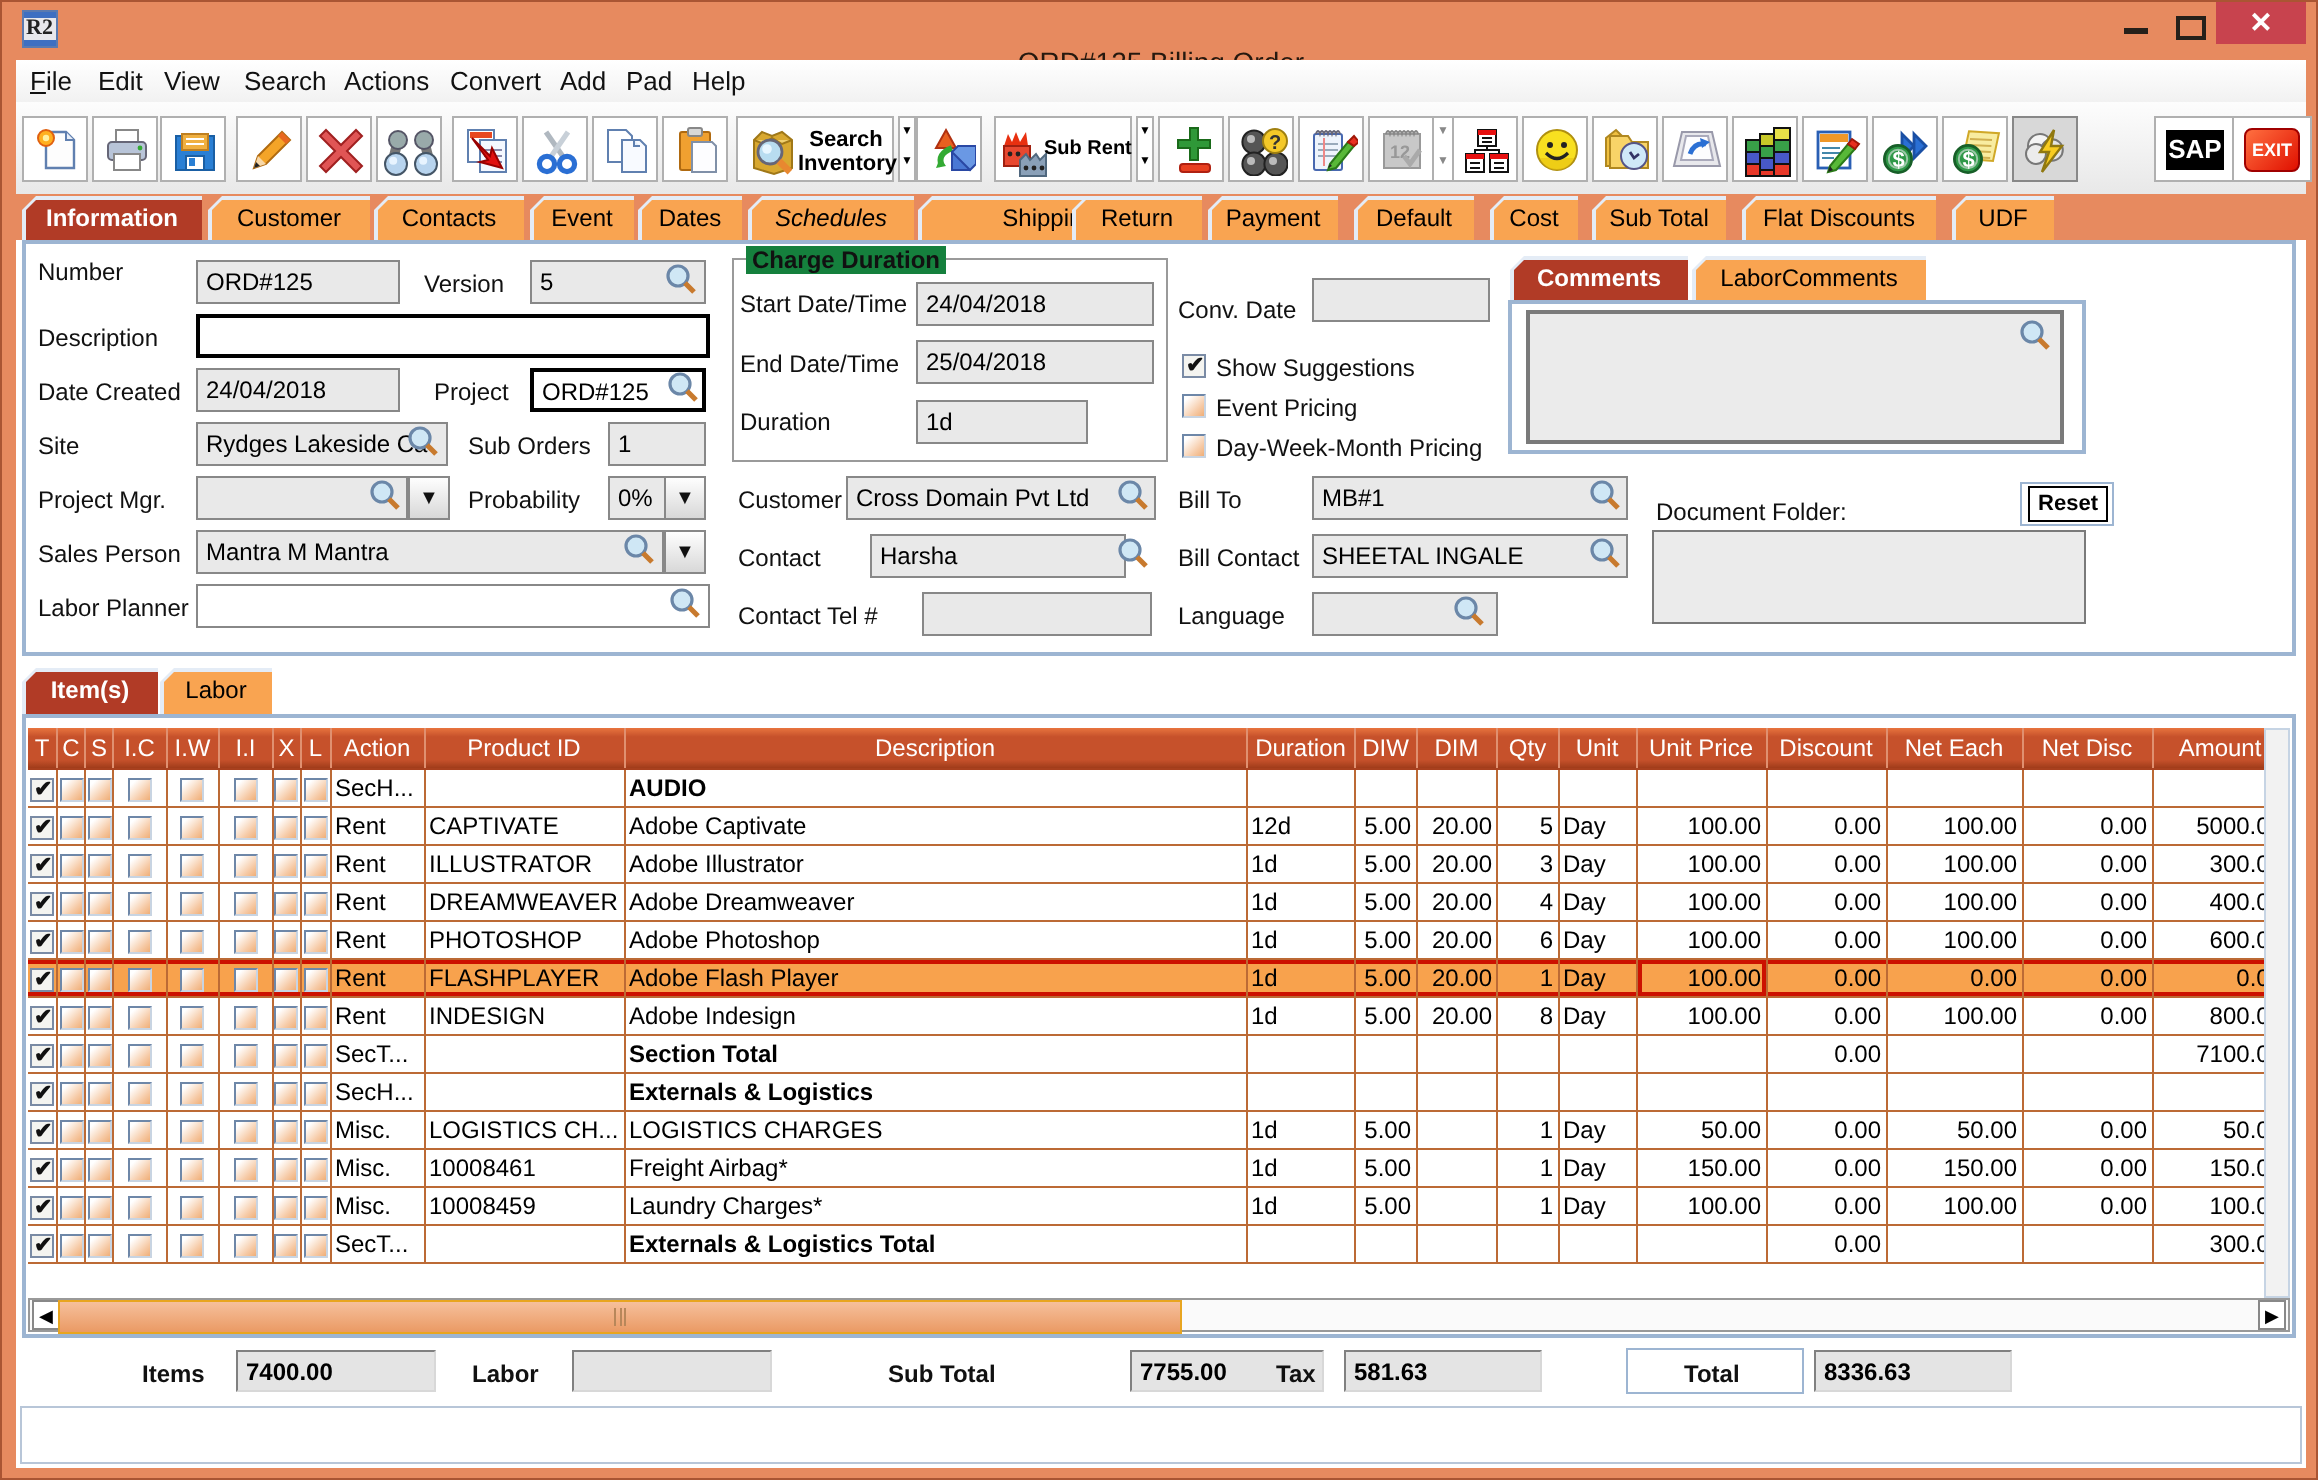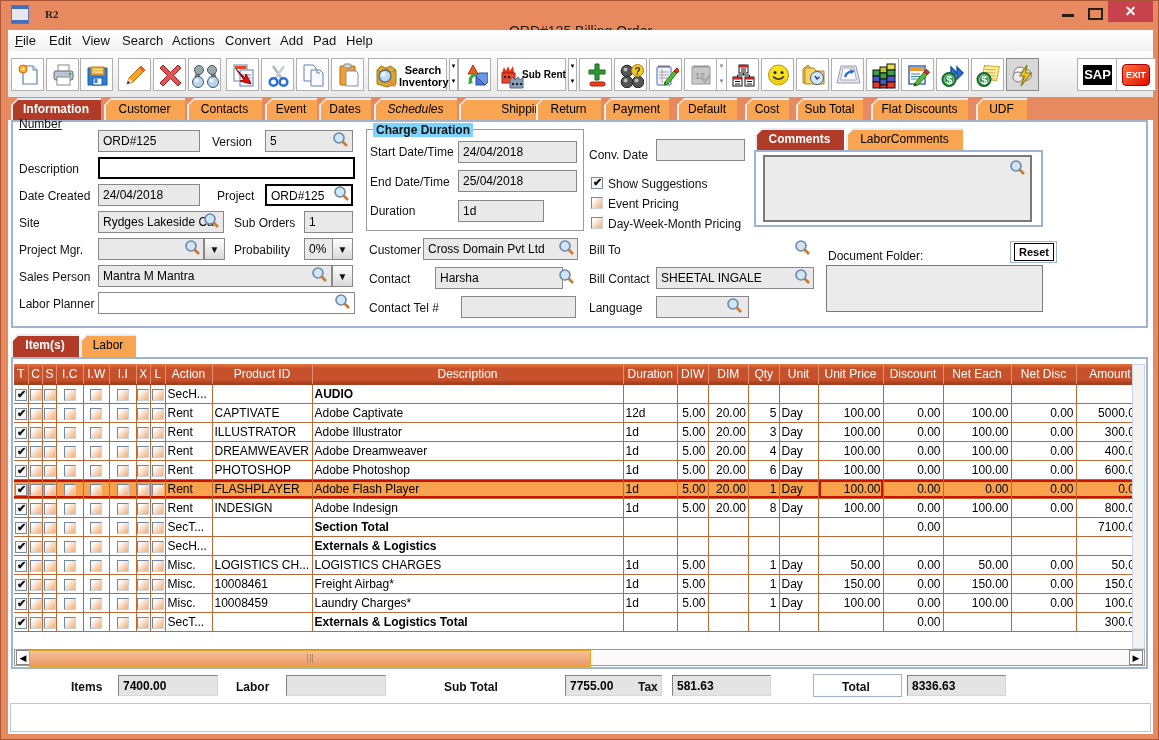--- a/index.html
+++ b/index.html
@@ -6,21 +6,21 @@
 svg text{font-family:"Liberation Sans",sans-serif;}
 body{width:1159px;height:740px;overflow:hidden;font-family:"Liberation Sans",sans-serif;}
 .abs{position:absolute;}
 #win{position:absolute;left:0;top:0;width:1159px;height:740px;background:#e78a5f;box-sizing:border-box;border:1px solid #aa5533;}
 #client{position:absolute;left:7px;top:29px;width:1145px;height:704px;background:#fff;}
 
 #title{position:absolute;left:0;top:0;width:1159px;height:29px;color:#26190f;font-size:14px;}
 #ttext{position:absolute;left:0;top:22px;width:1159px;text-align:center;}
 #r2icon{position:absolute;left:10px;top:4px;width:16px;height:17px;background:#e8e8ec;border:1px solid #5a7ab0;}
 #r2icon .band{position:absolute;left:0;width:16px;height:3px;background:#3d6fc2;}
-#r2icon .r2t{position:absolute;left:1px;top:2px;font-size:11px;font-weight:bold;color:#222;font-family:"Liberation Serif",serif;margin-left:32px;}
+#r2icon .r2t{position:absolute;left:1px;top:2px;font-size:11px;font-weight:bold;color:#222;font-family:"Liberation Serif",serif;}
 #minbtn{position:absolute;left:1061px;top:13px;width:12px;height:2.5px;background:#26201a;}
 #maxbtn{position:absolute;left:1087px;top:7px;width:11px;height:8px;border:2px solid #26201a;}
 #closebtn{position:absolute;left:1107px;top:0;width:45px;height:21px;background:#c8434e;color:#fff;text-align:center;font-size:14px;font-weight:bold;line-height:20px;}
 
 #menubar{position:absolute;left:7px;top:29px;width:1145px;height:35px;background:linear-gradient(#ffffff,#e9e9e9);border-bottom:1px solid #d6d6d6;box-sizing:border-box;}
 .mi{position:absolute;top:3px;font-size:13px;color:#111;}
 
 #toolbar{position:absolute;left:7px;top:50px;width:1145px;height:46px;background:linear-gradient(#fdfdfd,#e8e8e8);}
 .tb{position:absolute;top:7px;width:33px;height:33px;background:#fff;border:1px solid #b0b0b0;box-sizing:border-box;}
 .tbw{position:absolute;top:7px;height:33px;background:#fff;border:1px solid #b0b0b0;box-sizing:border-box;}
@@ -366,21 +366,21 @@
     <div class="tab" style="left:596px;width:65px;"><i></i><s>Payment</s></div>
     <div class="tab" style="left:669px;width:60px;"><i></i><s>Default</s></div>
     <div class="tab" style="left:737px;width:44px;"><i></i><s>Cost</s></div>
     <div class="tab" style="left:788px;width:67px;"><i></i><s>Sub Total</s></div>
     <div class="tab" style="left:863px;width:97px;"><i></i><s>Flat Discounts</s></div>
     <div class="tab" style="left:968px;width:51px;"><i></i><s>UDF</s></div>
   </div>
   <div id="formpanel" class="panel" style="left:10px;top:119px;width:1137px;height:208px;"></div>
   <div id="form" class="abs" style="left:0;top:0;width:1159px;height:740px;pointer-events:none;">
 
-    <span class="lbl" style="left:18px;top:116px;text-decoration:underline;">Number</span>
+    <span class="lbl" style="left:18px;top:128px;">Number</span>
     <div class="inp" style="left:97px;top:129px;width:102px;">ORD#125</div>
     <span class="lbl" style="left:211px;top:134px;">Version</span>
     <div class="inp" style="left:264px;top:129px;width:88px;">5</div>
     <svg class="mag" style="left:331px;top:130px;" viewBox="0 0 17 17">
         <circle cx="7" cy="7" r="5" fill="#cfe7f5" stroke="#6b87a8" stroke-width="1.6"></circle>
         <line x1="10.5" y1="10.5" x2="15" y2="15" stroke="#c87a2e" stroke-width="2.6"></line>
       </svg>
 
     <span class="lbl" style="left:18px;top:161px;">Description</span>
     <div class="inpw" style="left:97px;top:156px;width:257px;"></div>
@@ -423,21 +423,21 @@
     <div class="combo" style="left:331px;top:264px;">▼</div>
 
     <span class="lbl" style="left:18px;top:296px;">Labor Planner</span>
     <div class="inpw" style="left:97px;top:291px;width:257px;border:1px solid #888;"></div>
     <svg class="mag" style="left:333px;top:292px;" viewBox="0 0 17 17">
         <circle cx="7" cy="7" r="5" fill="#cfe7f5" stroke="#6b87a8" stroke-width="1.6"></circle>
         <line x1="10.5" y1="10.5" x2="15" y2="15" stroke="#c87a2e" stroke-width="2.6"></line>
       </svg>
 
     <div class="abs" style="left:365px;top:128px;width:216px;height:100px;border:1px solid #9a9a9a;"></div>
-    <span class="lbl" style="left:372px;top:122px;font-weight:bold;background:#7dd3fc;padding:0 3px;">Charge Duration</span>
+    <span class="lbl" style="left:372px;top:122px;font-weight:bold;background:#15803d;padding:0 3px;">Charge Duration</span>
     <span class="lbl" style="left:369px;top:144px;">Start Date/Time</span>
     <div class="inp" style="left:457px;top:140px;width:119px;">24/04/2018</div>
     <span class="lbl" style="left:369px;top:174px;">End Date/Time</span>
     <div class="inp" style="left:457px;top:169px;width:119px;">25/04/2018</div>
     <span class="lbl" style="left:369px;top:203px;">Duration</span>
     <div class="inp" style="left:457px;top:199px;width:86px;">1d</div>
 
     <span class="lbl" style="left:588px;top:147px;">Conv. Date</span>
     <div class="inp" style="left:655px;top:138px;width:89px;"></div>
 
@@ -448,20 +448,21 @@
     <div class="cb3" style="left:590px;top:216px;"></div>
     <span class="lbl" style="left:607px;top:216px;">Day-Week-Month Pricing</span>
 
     <span class="lbl" style="left:368px;top:242px;">Customer</span>
     <div class="inp" style="left:422px;top:237px;width:155px;">Cross Domain Pvt Ltd</div>
     <svg class="mag" style="left:557px;top:238px;" viewBox="0 0 17 17">
         <circle cx="7" cy="7" r="5" fill="#cfe7f5" stroke="#6b87a8" stroke-width="1.6"></circle>
         <line x1="10.5" y1="10.5" x2="15" y2="15" stroke="#c87a2e" stroke-width="2.6"></line>
       </svg>
     <span class="lbl" style="left:588px;top:242px;">Bill To</span>
+    <div class="inp" style="left:655px;top:237px;width:158px;">MB#1</div>
     <svg class="mag" style="left:793px;top:238px;" viewBox="0 0 17 17">
         <circle cx="7" cy="7" r="5" fill="#cfe7f5" stroke="#6b87a8" stroke-width="1.6"></circle>
         <line x1="10.5" y1="10.5" x2="15" y2="15" stroke="#c87a2e" stroke-width="2.6"></line>
       </svg>
 
     <span class="lbl" style="left:368px;top:271px;">Contact</span>
     <div class="inp" style="left:434px;top:266px;width:128px;">Harsha</div>
     <svg class="mag" style="left:557px;top:267px;" viewBox="0 0 17 17">
         <circle cx="7" cy="7" r="5" fill="#cfe7f5" stroke="#6b87a8" stroke-width="1.6"></circle>
         <line x1="10.5" y1="10.5" x2="15" y2="15" stroke="#c87a2e" stroke-width="2.6"></line>

